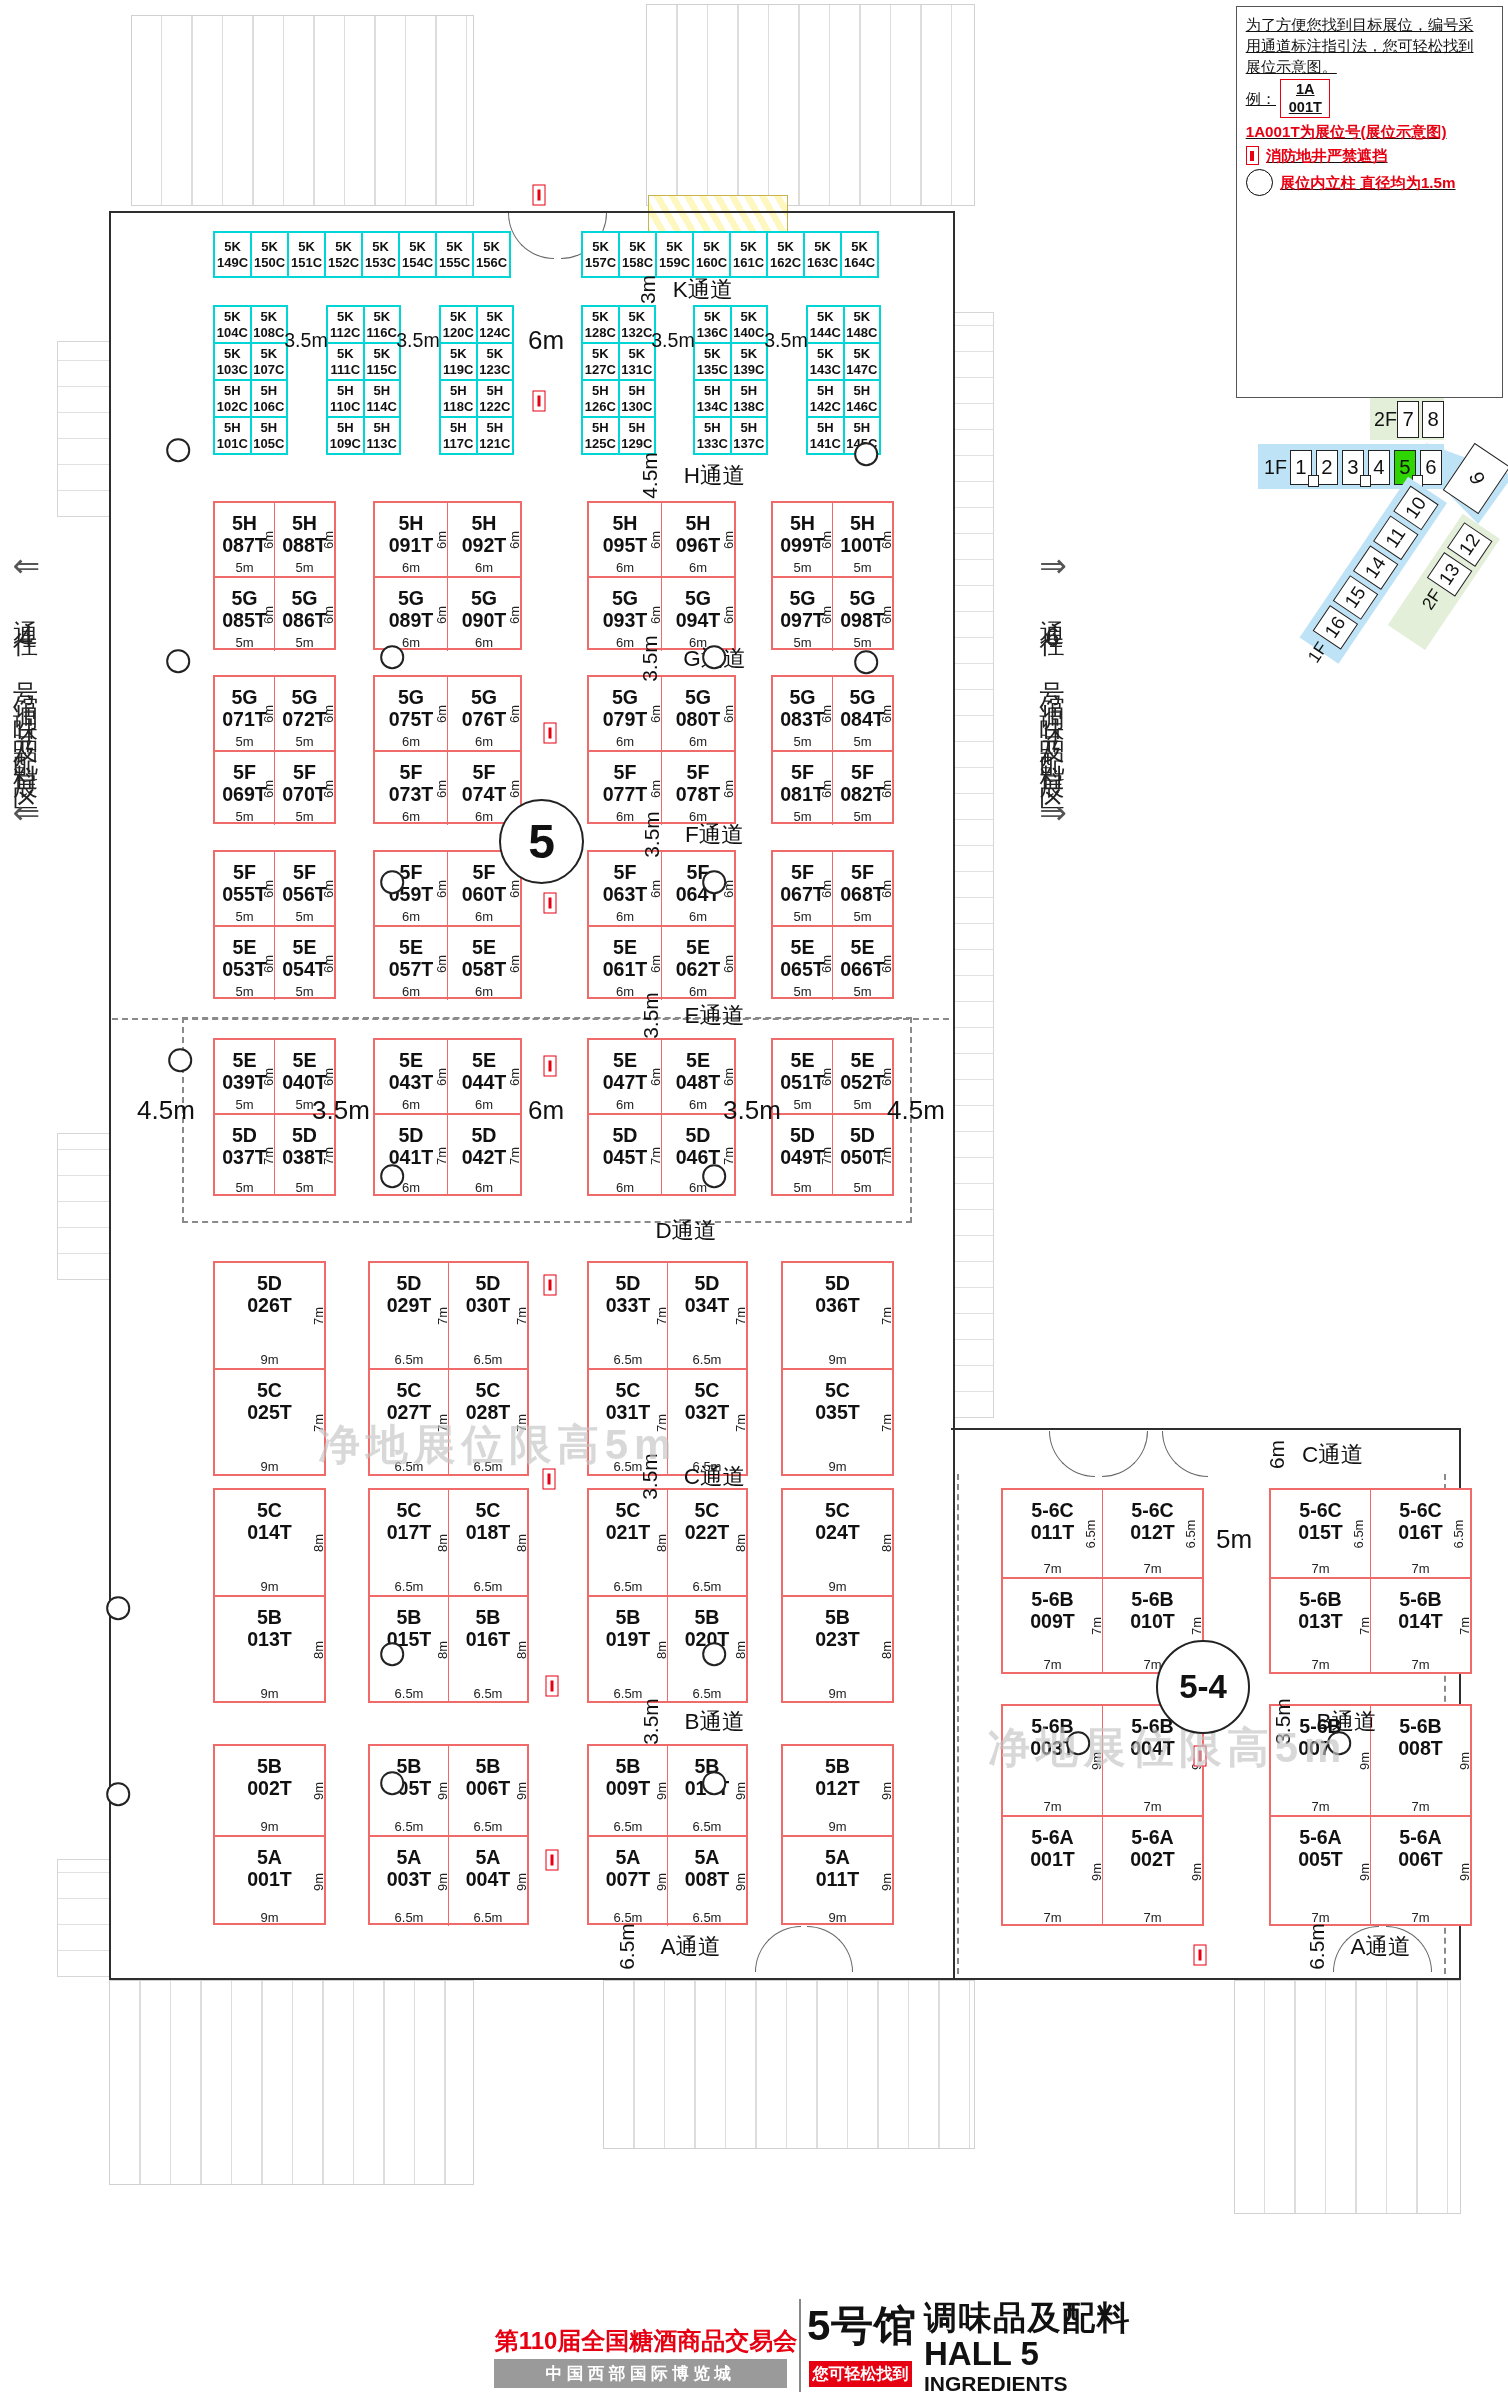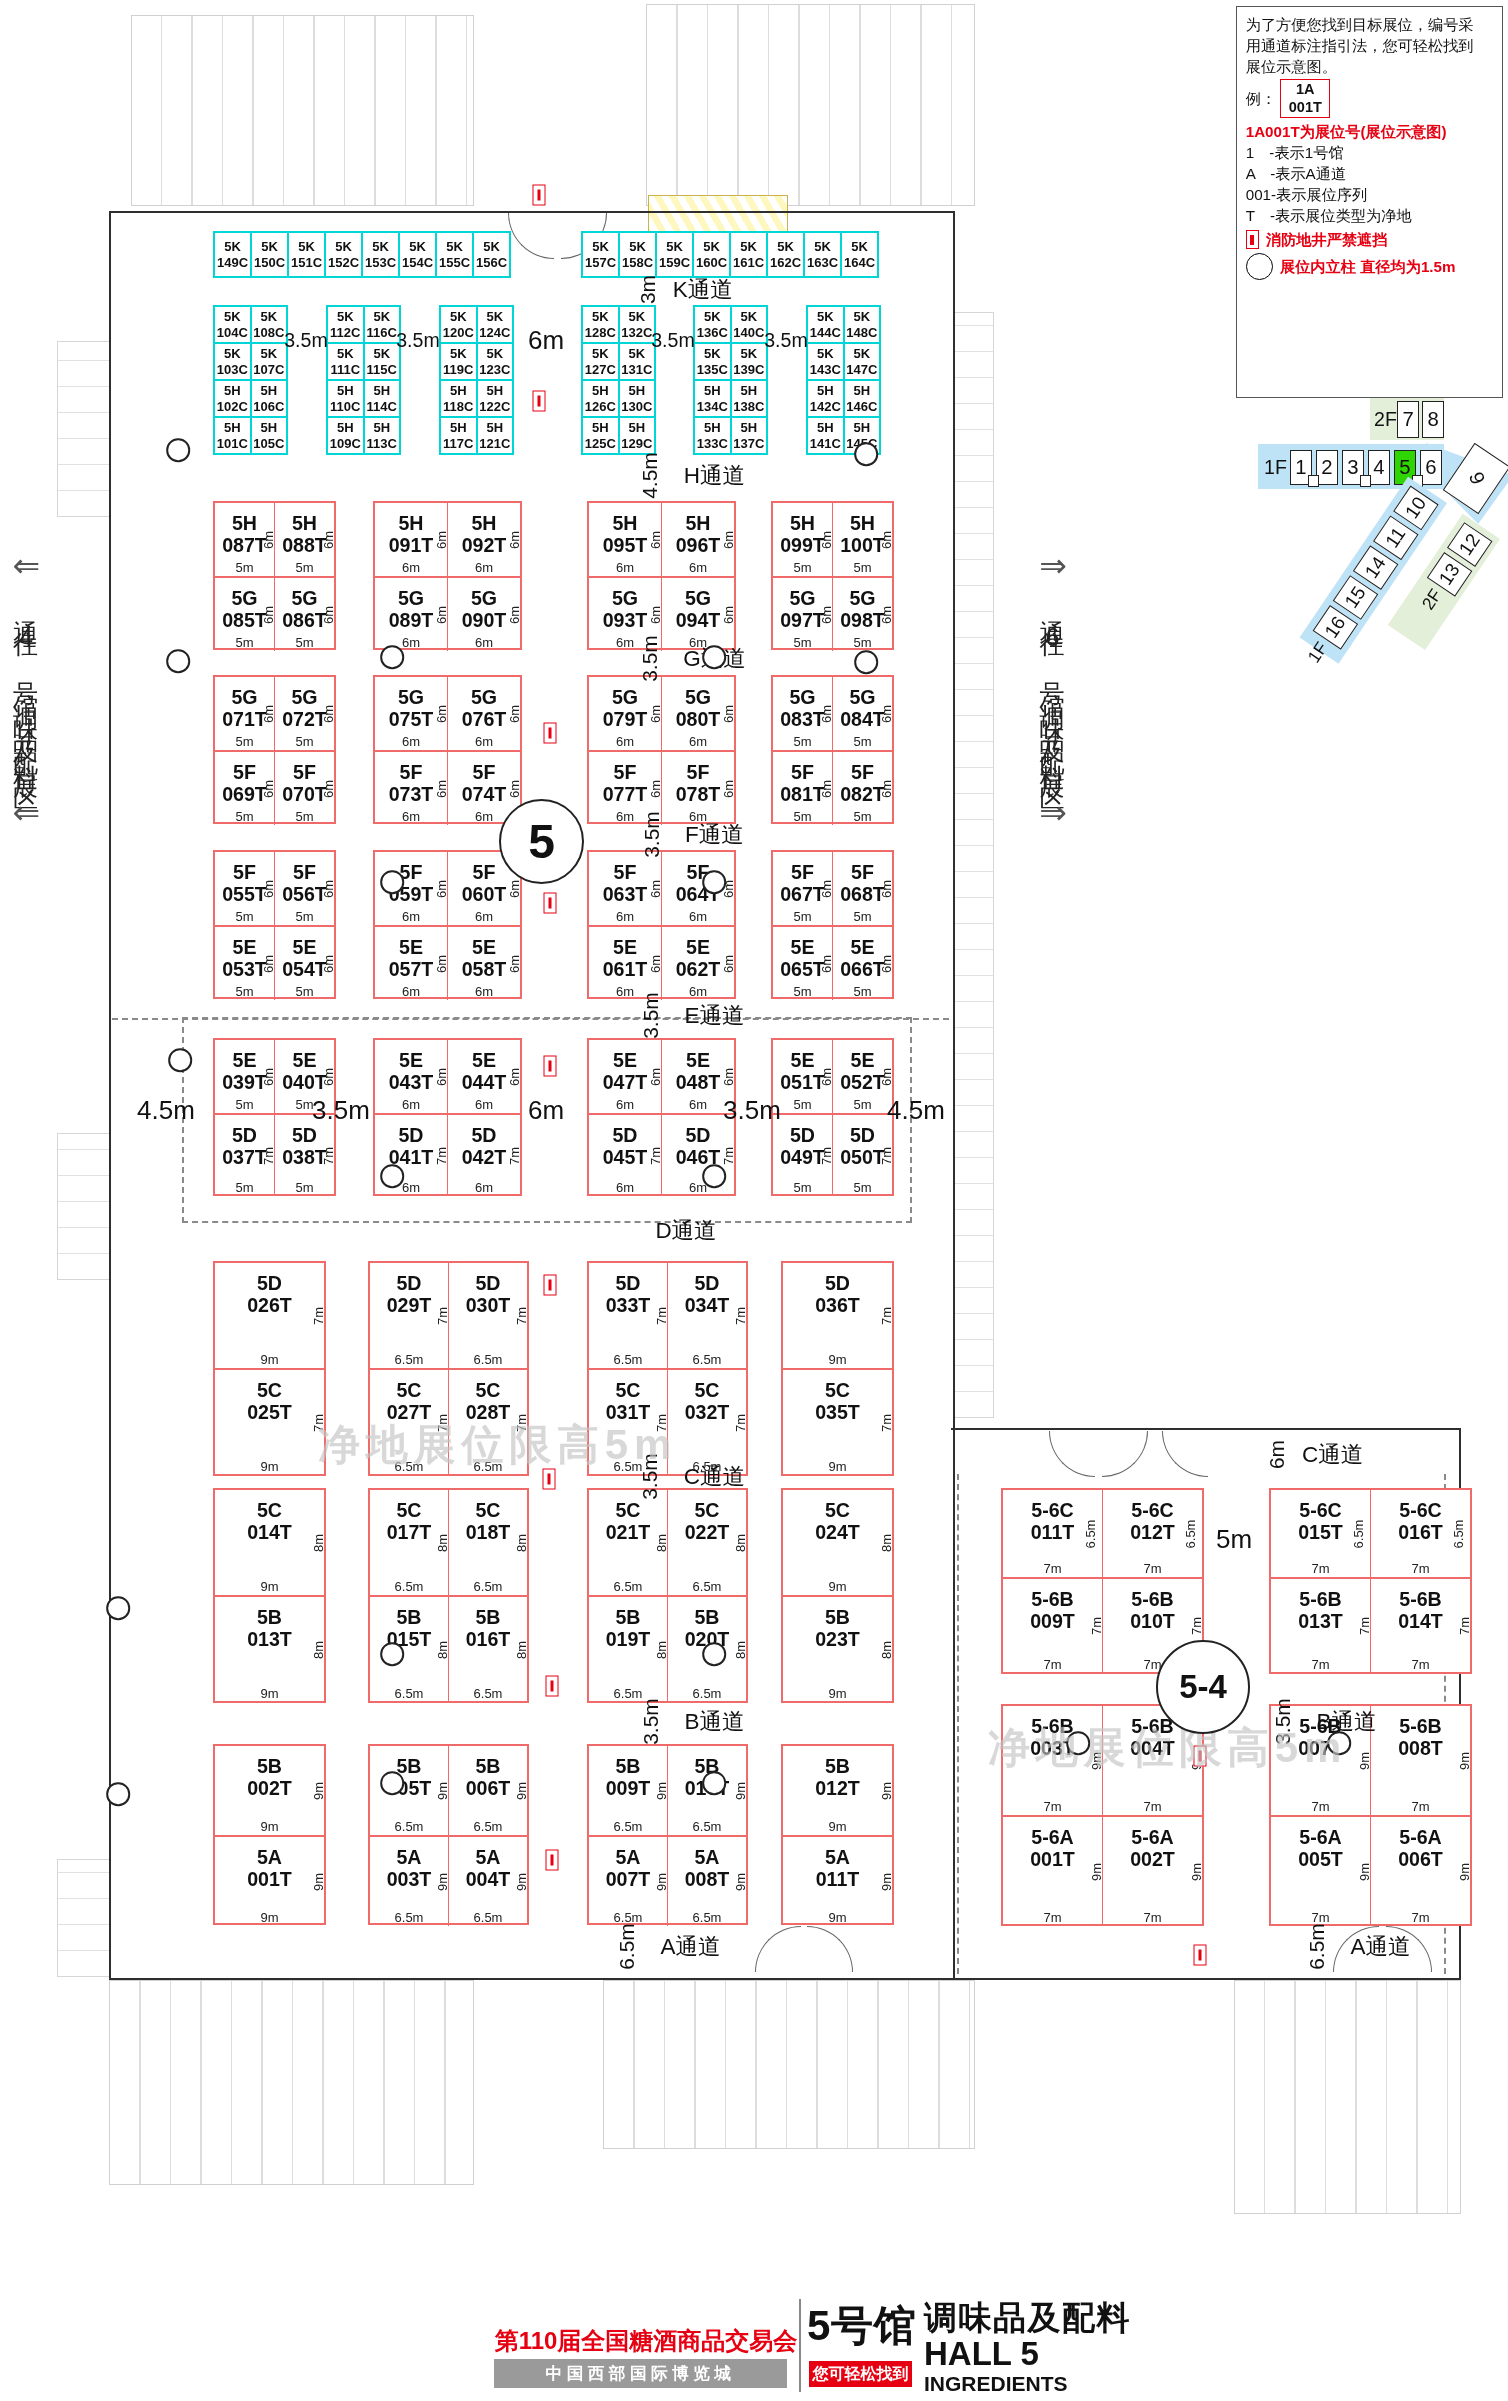--- a/index.html
+++ b/index.html
@@ -51,21 +51,21 @@
   .fire{position:absolute;width:11px;height:19px;border:1.5px solid #e60012;background:#fff;
         transform:translate(-50%,-50%);display:flex;align-items:center;justify-content:center;}
   .fire span{display:block;width:3.6px;height:11.6px;background:#e60012;}
   
   .sidecol{position:absolute;display:flex;flex-direction:column;align-items:center;gap:14.5px;}
   .sidetext{writing-mode:vertical-rl;text-orientation:upright;letter-spacing:11.6px;
             font-size:25px;color:#222;}
   .sidearrow{font-size:33px;color:#555;}
   
   .legend{position:absolute;left:1236px;top:5.8px;width:267px;height:392px;border:1.5px solid #555;
-          background:#fff;padding:7.3px 8.7px;box-sizing:border-box;font-size:15.2px;line-height:21px;}
+          background:#fff;padding:7.3px 8.7px;box-sizing:border-box;font-size:15.2px;line-height:21px;text-decoration:underline;}
   .lg-red{color:#e60012;font-weight:bold;}
   .lg-sample{display:inline-block;border:1.5px solid #e60012;padding:1.5px 7.3px;text-align:center;
              font-weight:bold;font-size:14.5px;line-height:17.4px;margin-left:4.4px;}
   .lg-row{display:flex;align-items:center;gap:7.3px;margin-top:2.9px;}
   .sw{width:16px;height:16px;border:1.5px solid #000;background:#fff;flex:0 0 auto;}
   .sw-red{border-color:#e60012;} .sw-magenta{border-color:#d94fd9;}
   .sw-blue{border-color:#5a5ae0;} .sw-cyan{border-color:#00d6d6;} .sw-dark{border-color:#444;}
   .lg-fire{width:11px;height:17.4px;border:1.5px solid #e60012;display:flex;align-items:center;
            justify-content:center;flex:0 0 auto;}
   .lg-fire span{width:3.6px;height:10.2px;background:#e60012;display:block;}
@@ -1661,26 +1661,20 @@
     <div>用通道标注指引法，您可轻松找到</div>
     <div>展位示意图。</div>
     <div style="display:flex;align-items:center;margin-top:1.5px;">
       <span>例：</span>
       <span class="lg-sample">
         <span>1A</span><br>
         <span>001T</span>
       </span>
     </div>
     <div class="lg-red" style="margin-top:2.9px;">1A001T为展位号(展位示意图)</div>
-    <div id="legend-items">
-        <div>1　-表示1号馆</div>
-        <div>A　-表示A通道</div>
-        <div>001-表示展位序列</div>
-        <div>T　-表示展位类型为净地</div>
-      </div>
     <div class="lg-row">
       <span class="lg-fire">
           <span></span>
         </span>
       <span class="lg-red">消防地井严禁遮挡</span>
     </div>
     <div class="lg-row">
       <span class="lg-col"></span>
       <span class="lg-red">展位内立柱 直径均为1.5m</span>
     </div>

